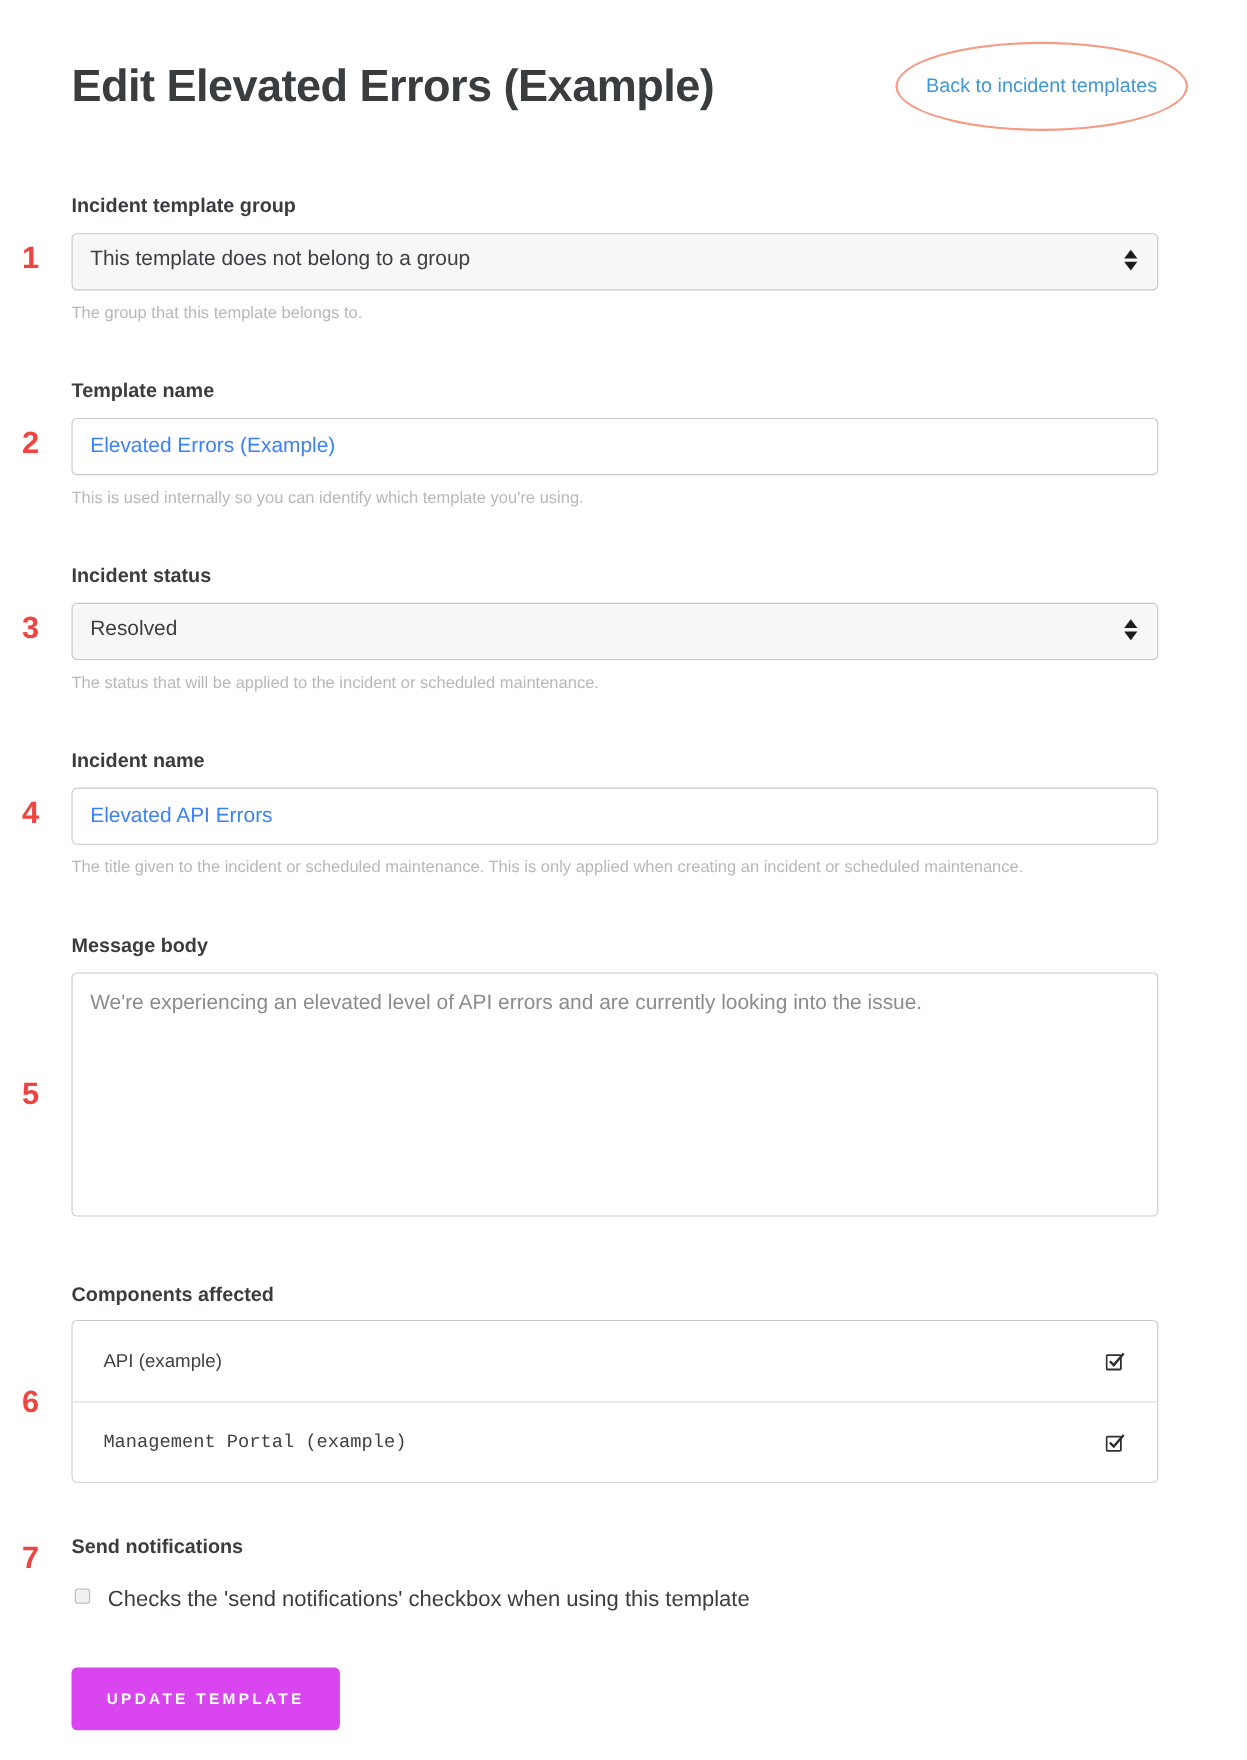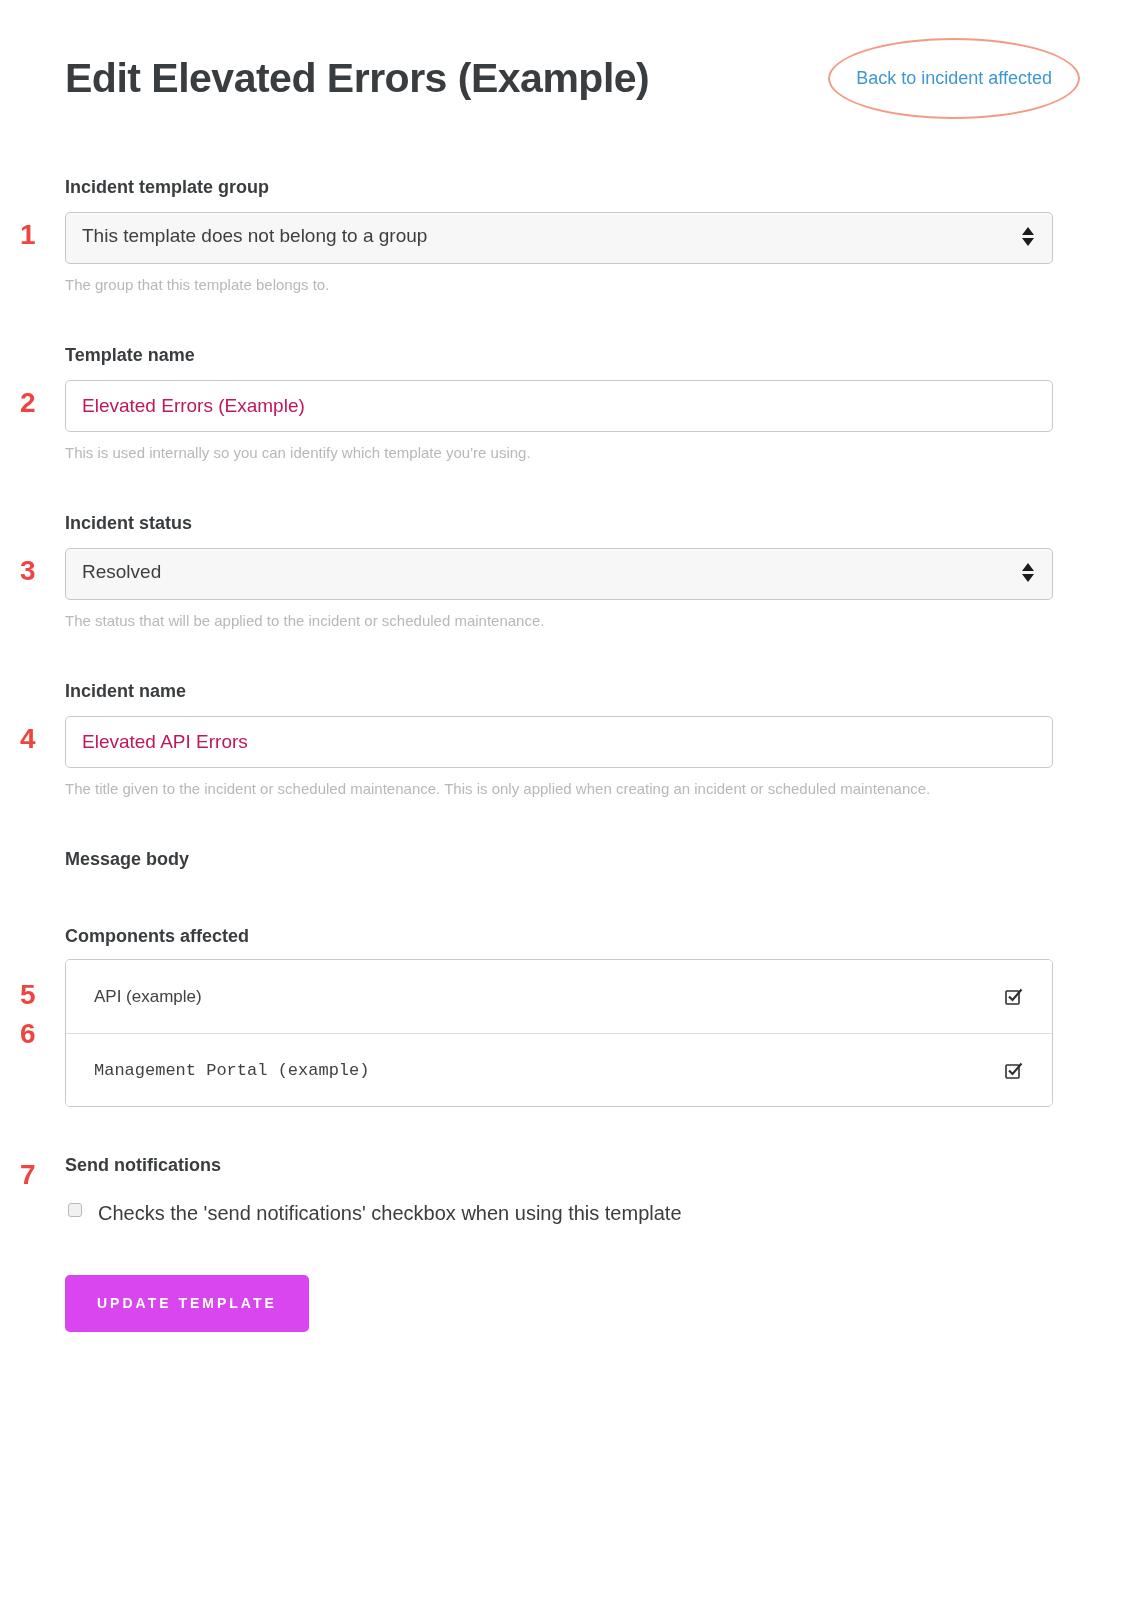--- a/index.html
+++ b/index.html
@@ -28,21 +28,21 @@
             box-shadow:inset 0 1px 0 rgba(255,255,255,.8); }
   .select-value { font-size:19px; color:#3c3e41; }
   .arrows { display:flex; flex-direction:column; gap:3px; align-items:center; }
   .arrows .up { width:0; height:0; border-left:6px solid transparent; border-right:6px solid transparent;
                 border-bottom:8px solid #1c1c1c; }
   .arrows .down { width:0; height:0; border-left:6px solid transparent; border-right:6px solid transparent;
                   border-top:8px solid #1c1c1c; }
 
   
   .text-input { width:100%; height:52px; border:1px solid #c9c9c9; border-radius:5px;
-                padding:0 16px; font-size:19px; color:#be185d; background:#fff;
+                padding:0 16px; font-size:19px; color:#3b82f6; background:#fff;
                 font-family:"Liberation Sans", sans-serif; outline:none; }
 
   
   .textarea { width:100%; height:222px; border:1px solid #c9c9c9; border-radius:5px;
               padding:13px 16px; font-size:19px; line-height:1.5; color:#8a8c8f; background:#fff;
               font-family:"Liberation Sans", sans-serif; resize:none; outline:none; }
 
   
   .components-box { border:1px solid #c9c9c9; border-radius:5px; overflow:hidden; }
   .component-row { display:flex; align-items:center; justify-content:space-between;
@@ -66,21 +66,21 @@
 </style>
 </head>
 <body>
 
 <div class="page">
 
   
   <div class="header">
     <h1 class="page-title">Edit Elevated Errors (Example)</h1>
     <div class="ellipse-wrap">
-      <a class="back-link">Back to incident affected</a>
+      <a class="back-link">Back to incident templates</a>
     </div>
   </div>
 
   
   <div class="section mb52">
     <span class="num" style="top:42px">1</span>
     <div class="field-label">Incident template group</div>
     <div class="select">
       <span class="select-value">This template does not belong to a group</span>
       <span class="arrows">
@@ -118,20 +118,21 @@
     <span class="num" style="top:42px">4</span>
     <div class="field-label">Incident name</div>
     <input type="text" class="text-input" value="Elevated API Errors" style="">
     <div class="help">The title given to the incident or scheduled maintenance. This is only applied when creating an incident or scheduled maintenance.</div>
   </div>
 
   
   <div class="section" style="margin-bottom:56px">
     <span class="num" style="top:130px">5</span>
     <div class="field-label">Message body</div>
+    <textarea class="textarea" style="">We're experiencing an elevated level of API errors and are currently looking into the issue.</textarea>
   </div>
 
   
   <div class="section">
     <span class="num" style="top:92px">6</span>
     <div class="field-label" style="margin-bottom:12px">Components affected</div>
     <div class="components-box">
       <div class="component-row">
         <span class="component-name">API (example)</span>
         <svg class="check-icon" width="19" height="19" viewBox="0 0 19 19">

